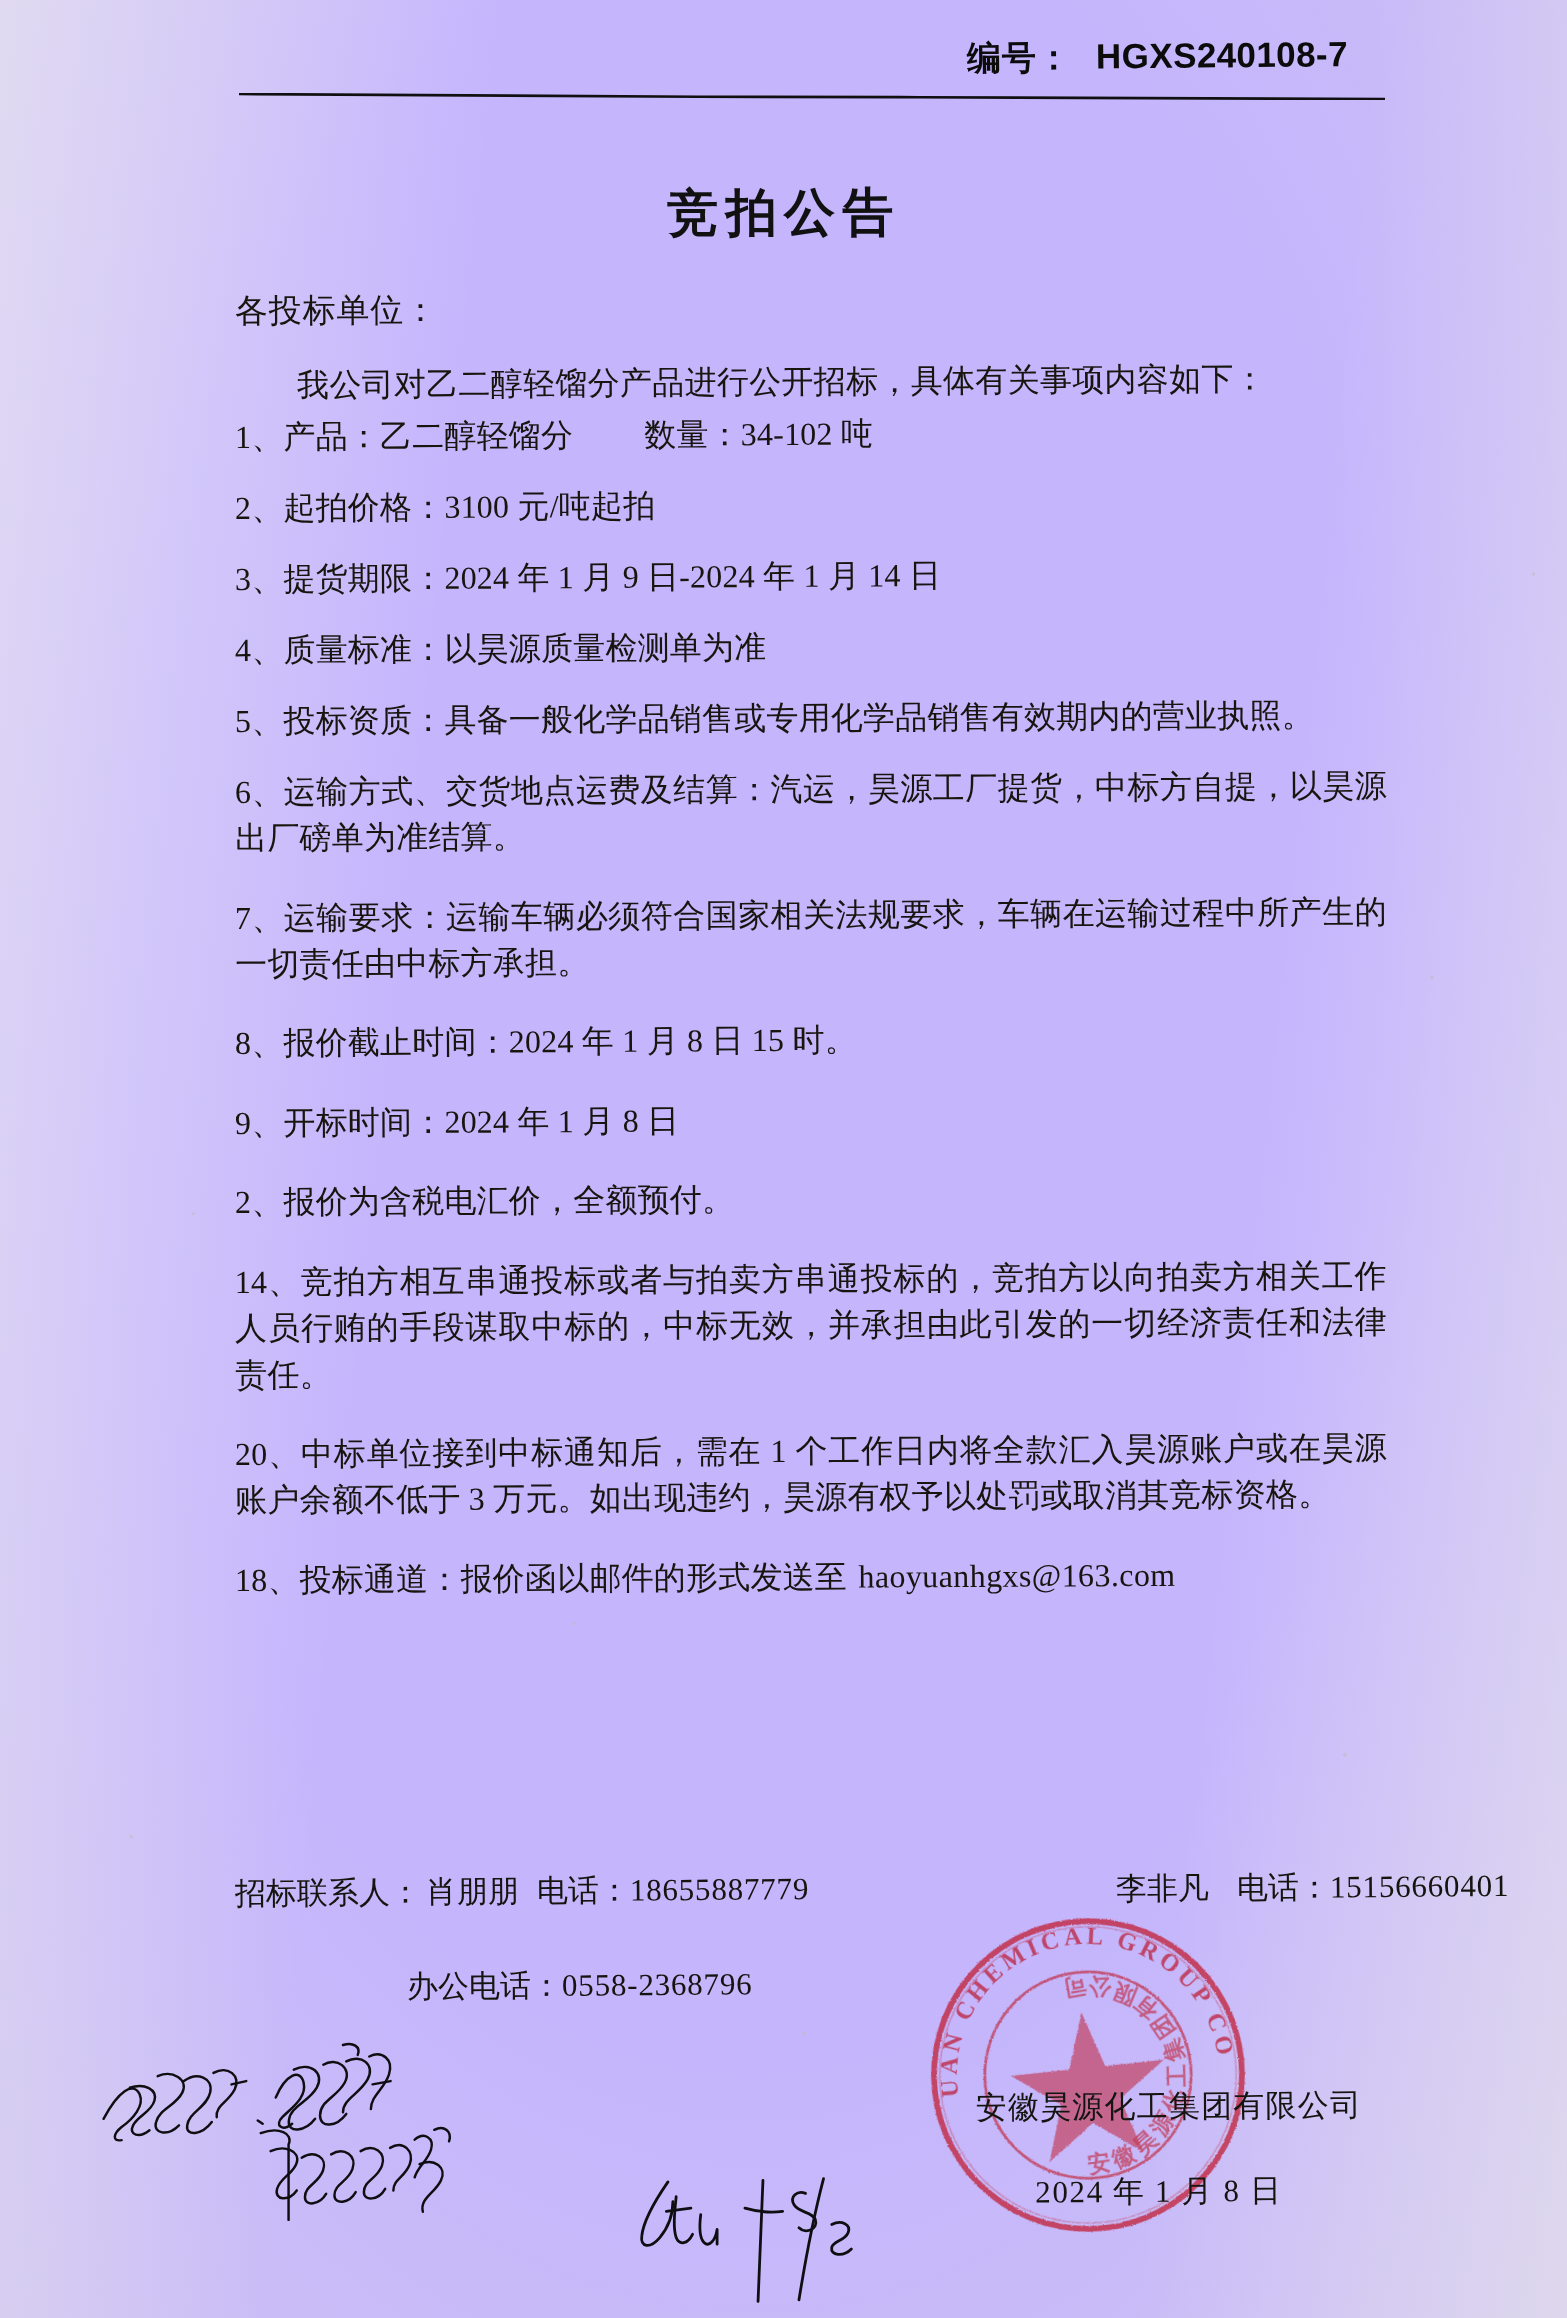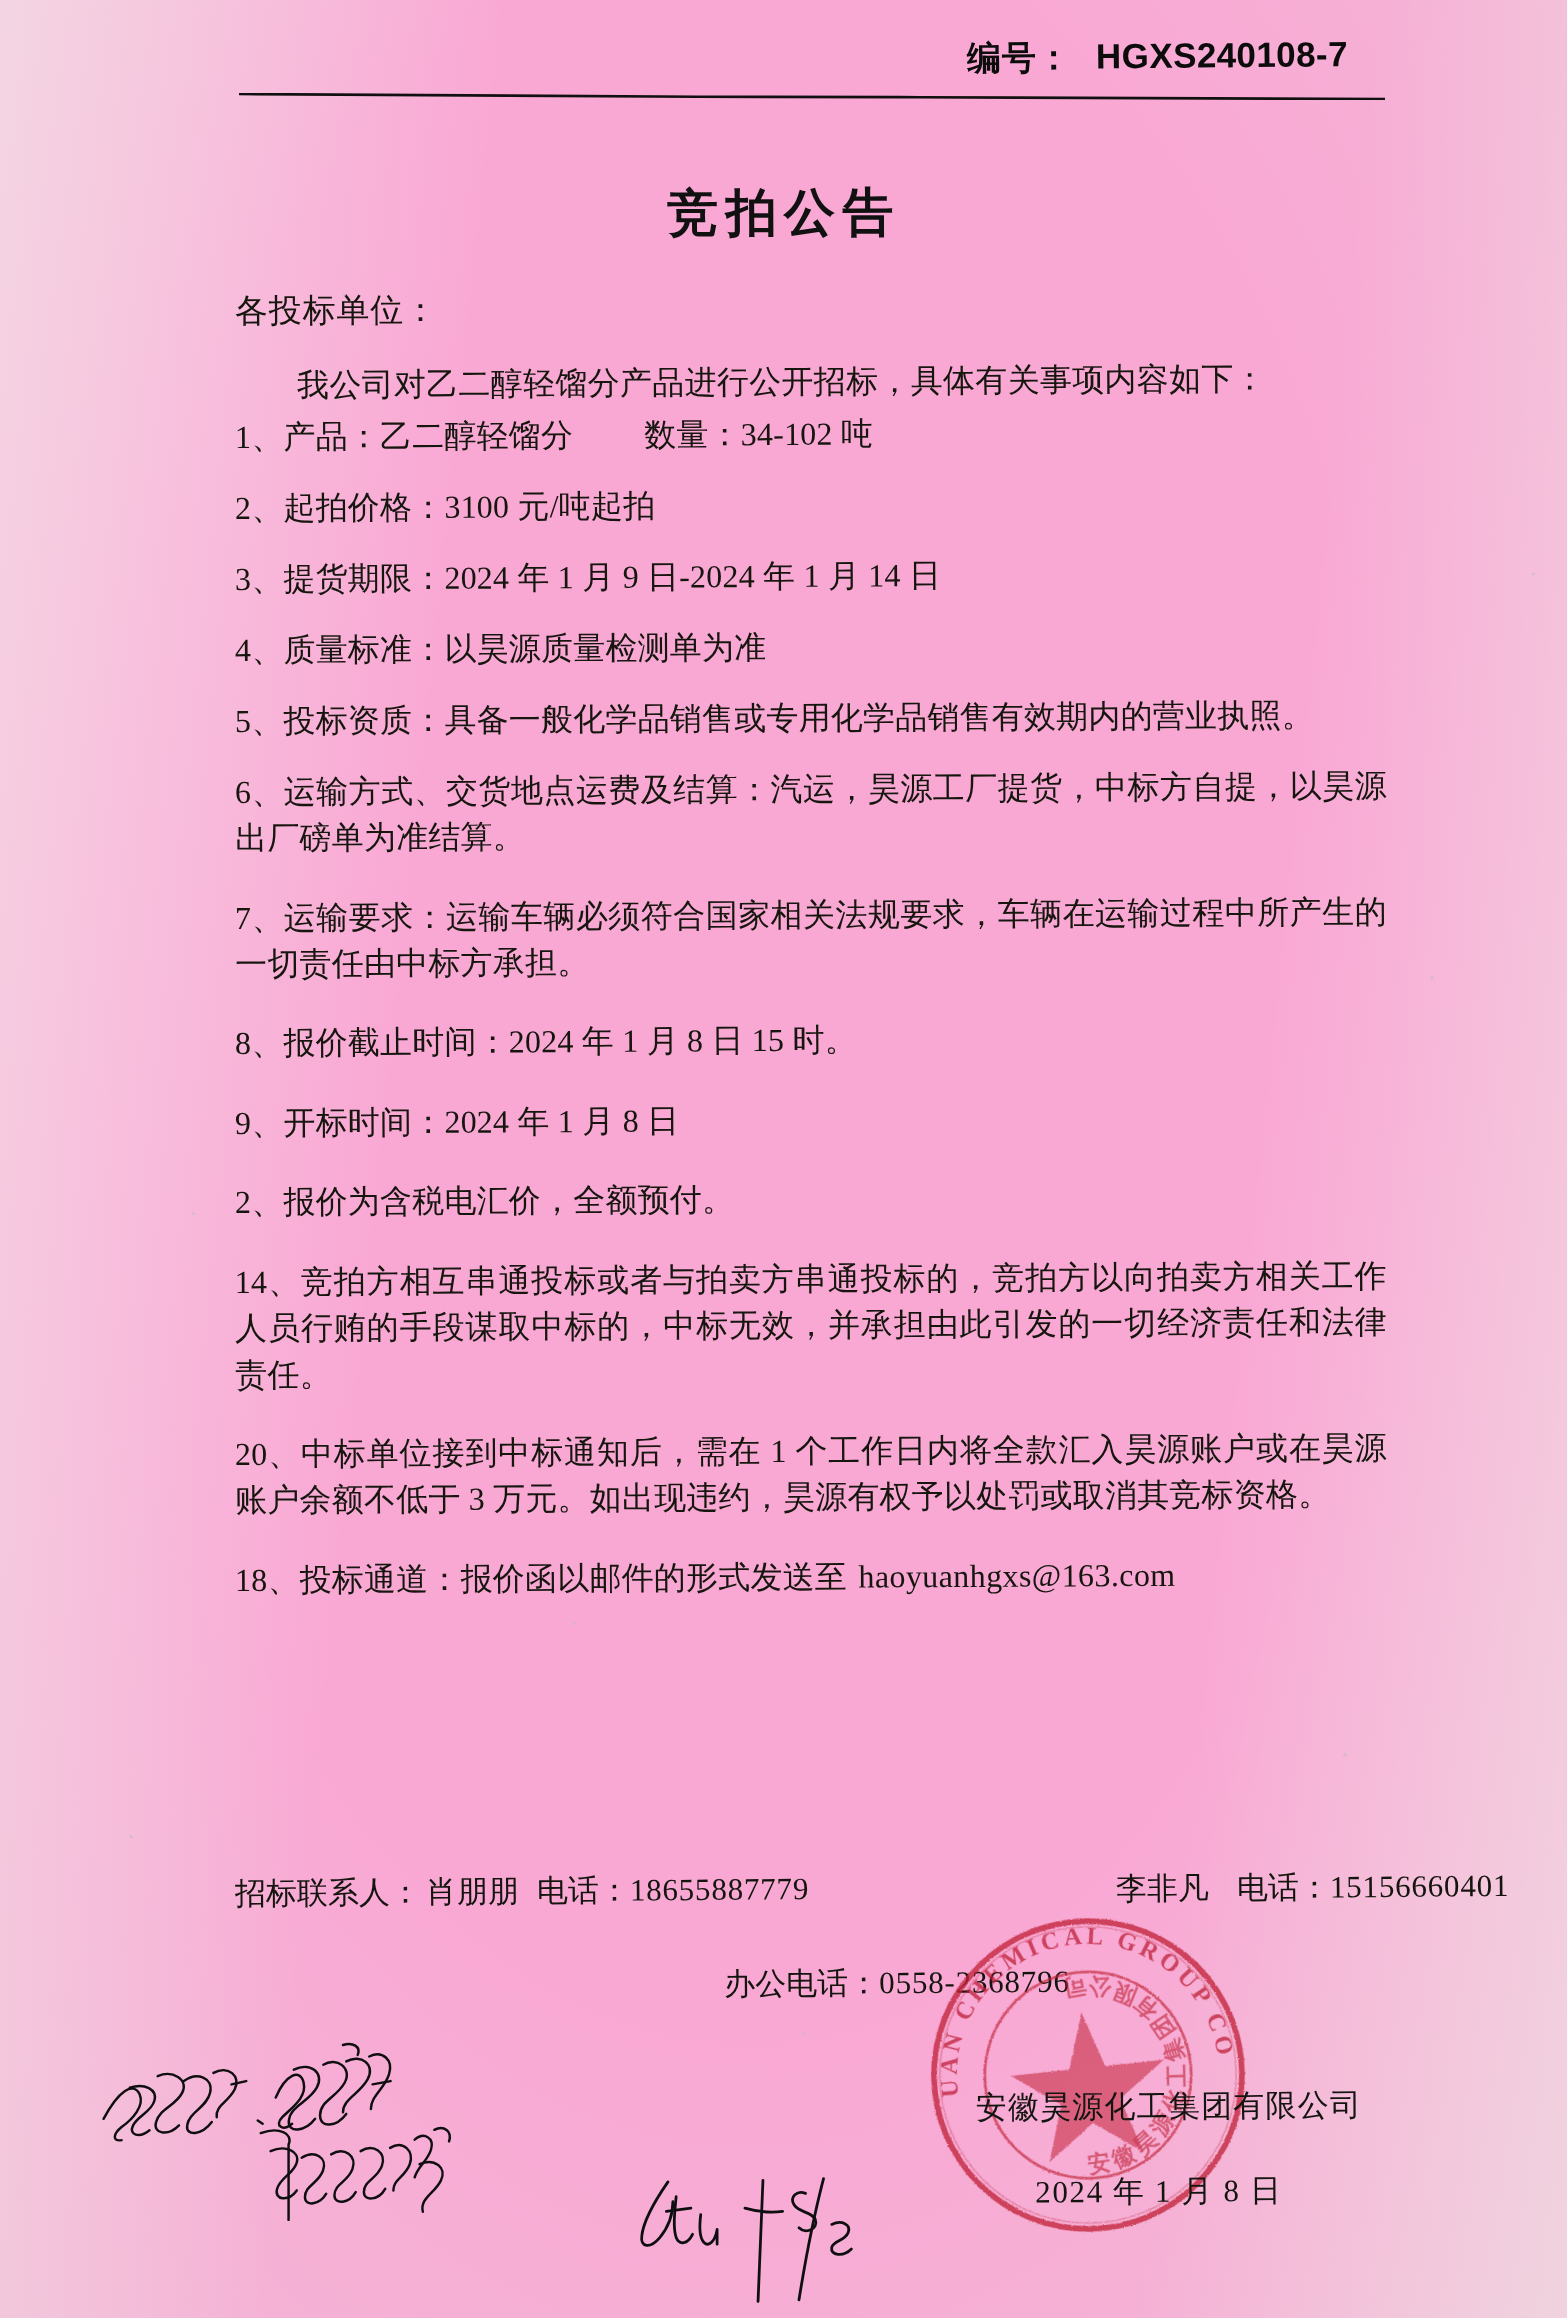--- a/index.html
+++ b/index.html
@@ -9,21 +9,21 @@
     background: #ffffff;
   }
   body {
     font-family: "Liberation Serif", "DejaVu Serif", serif;
     color: #141414;
   }
   #page {
     position: relative;
     width: 1568px;
     height: 2319px;
-    background: #f9a8d4;
+    background: #c4b5fd;
     overflow: hidden;
   }
   
   #paper-tone {
     position: absolute;
     inset: 0;
     background:
       radial-gradient(ellipse at 48% 42%, rgba(255,255,255,0) 55%, rgba(226,224,218,0.30) 100%),
       linear-gradient(96deg, rgba(246,245,241,0.55) 0%, rgba(255,255,255,0) 28%, rgba(255,255,255,0) 76%, rgba(243,242,237,0.5) 100%);
     pointer-events: none;
@@ -117,21 +117,20 @@
   }
 
   
   #contacts {
     position: absolute;
     left: 235px;
     top: 1873px;
     width: 1152px;
     font-size: 31px;
     color: #15150f;
-    text-align: center;
   }
   #contact-row {
     position: relative;
     height: 59px;
     transform: rotate(-0.5deg);
     transform-origin: left center;
   }
   #contact-primary { position: absolute; left: 0; top: 0; white-space: nowrap; }
   #contact-primary .name { margin: 0 18px 0 4.9px; }
   #contact-primary .tel-num { letter-spacing: 0.8px; }

